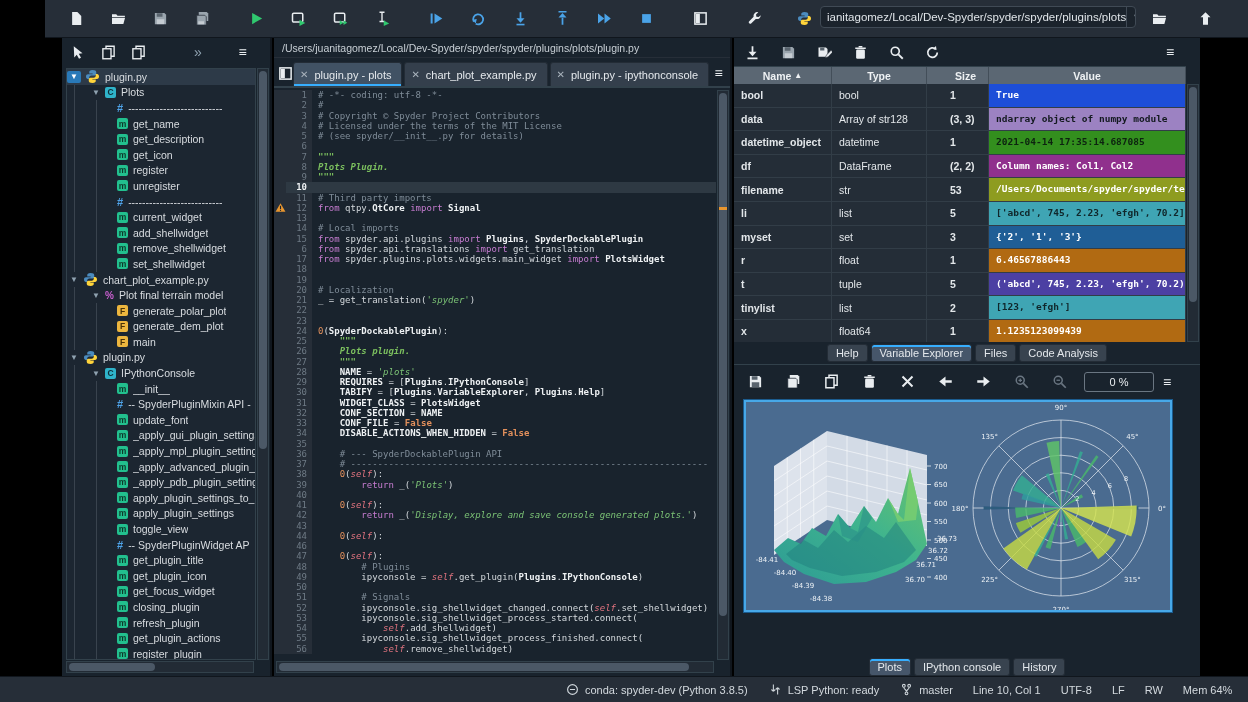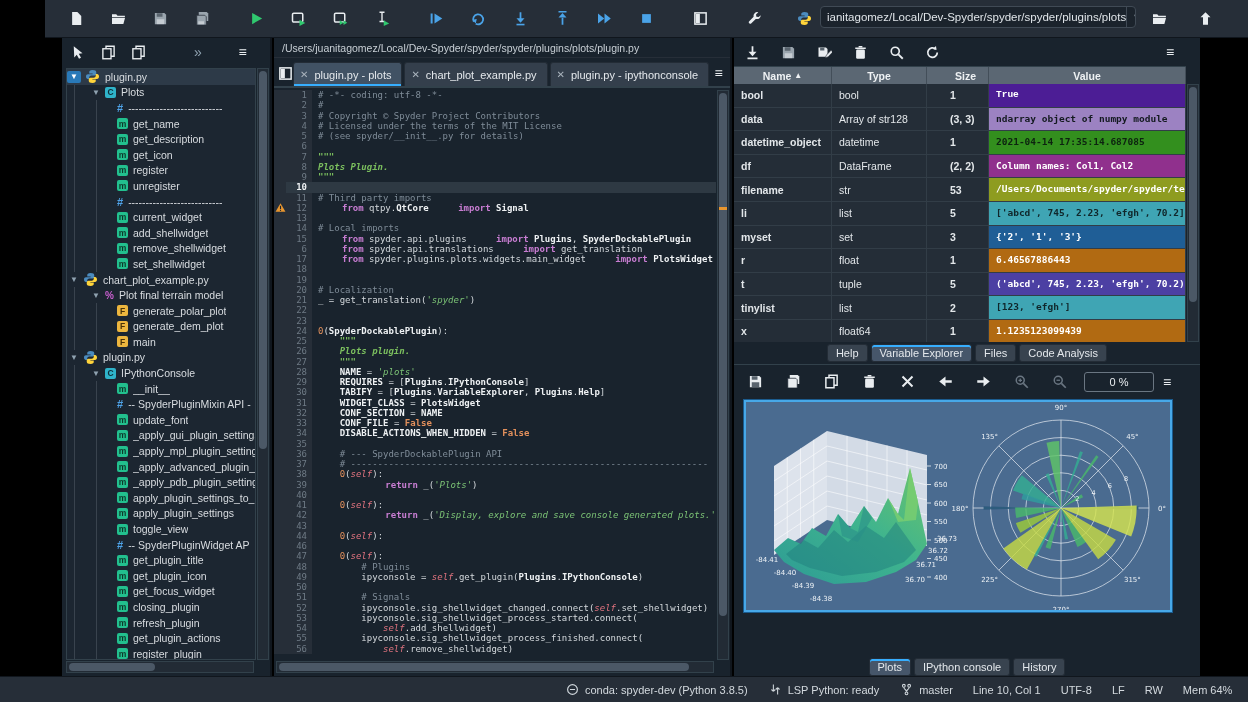--- a/index.html
+++ b/index.html
@@ -74,21 +74,21 @@
   .cl { display:flex; height:10.25px; white-space:pre; }
   .cl .gut { width:26px; flex:0 0 26px; text-align:right; padding-right:5px;
     background:#262e38; color:#6e7a85; }
   .cl .flag { width:12px; flex:0 0 12px; background:#262e38; display:flex; align-items:center; justify-content:center; }
   .cl .src { flex:1; padding-left:6px; color:#d4d9dd; }
   .cl.cur { } .cl.cur .src, .cl.cur .flagx {}
   .cl.cur { background:#2e3943; }
   .cl.cur .gut { color:#eef1f3; font-weight:bold; background:#2e3943; }
   .tok-com { color:#7f8c98; }
   .tok-doc { color:#7bbf5e; font-style:italic; font-weight:bold; }
-  .tok-kw  { color:#c87dd2; font-weight:bold;margin-left:24px; }
+  .tok-kw  { color:#c87dd2; font-weight:normal; }
   .tok-str { color:#7bc275; font-style:italic; }
   .tok-self{ color:#e0737f; font-style:italic; }
   .tok-num { color:#e2905c; }
   .tok-typ { color:#eef1f3; font-weight:bold; }
 
   
   #var-table { position:absolute; top:28px; left:0; right:14px; height:276px; overflow:hidden;
     border-top:1px solid #32414b; }
   .vt-head { display:flex; height:17px; background:#5b6773; color:#eef1f3;
     font-size:10.5px; font-weight:bold; }
@@ -708,21 +708,21 @@
         <div class="c-name"><span>Name</span>&nbsp;<span style="font-size:8px;">▲</span></div>
         <div class="c-type">Type</div>
         <div class="c-size">Size</div>
         <div style="flex:1;">Value</div>
       </div>
       <div id="var-rows">
           <div class="vt-row">
             <div class="c c-name">bool</div>
             <div class="c c-type">bool</div>
             <div class="c c-size">1</div>
-            <div class="c c-val" style="background:#4c1d95;color:#ffffff;font-family:Liberation Mono, monospace;">True</div>
+            <div class="c c-val" style="background:#1d4ed8;color:#ffffff;">True</div>
           </div>
           <div class="vt-row">
             <div class="c c-name">data</div>
             <div class="c c-type">Array of str128</div>
             <div class="c c-size">(3, 3)</div>
             <div class="c c-val" style="background:#9c82c2;color:#141a20;">ndarray object of numpy module</div>
           </div>
           <div class="vt-row">
             <div class="c c-name">datetime_object</div>
             <div class="c c-type">datetime</div>

